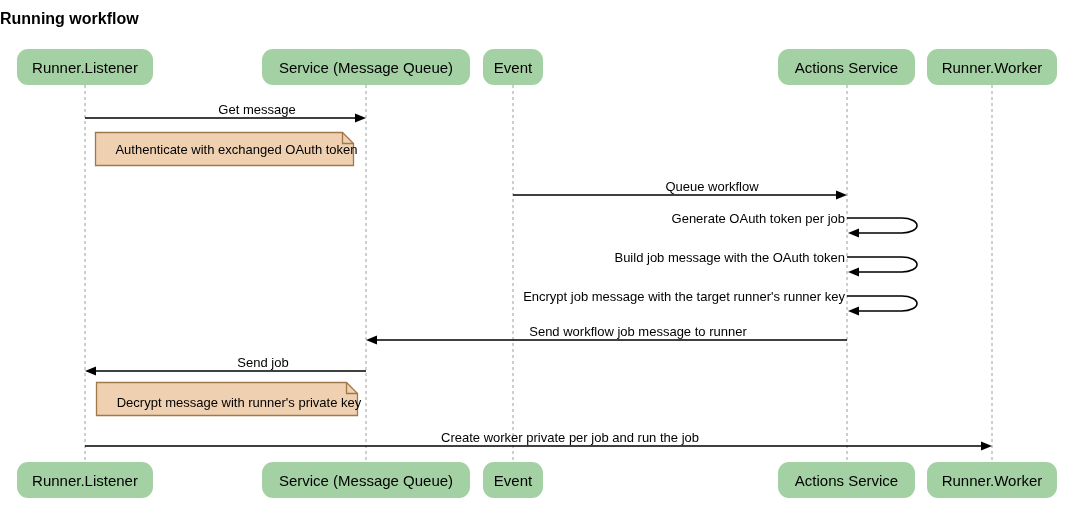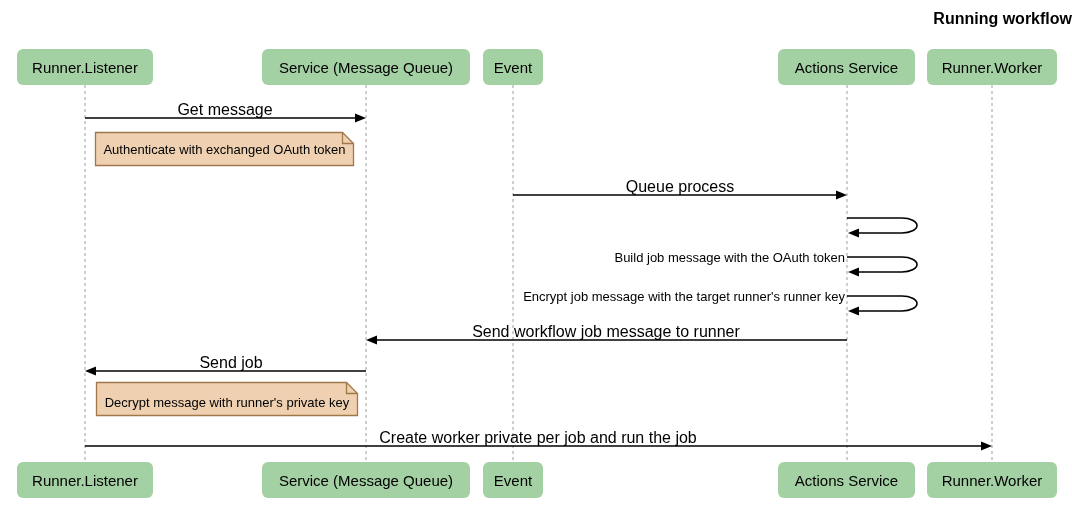--- a/index.html
+++ b/index.html
@@ -4,48 +4,48 @@
 <style>
   html, body { margin:0; padding:0; background:#ffffff; }
   .diagram {
     position:relative; width:1072px; height:523px;
     font-family:"Liberation Sans", sans-serif;
     background:var(--background,#ffffff); color:#000;
     overflow:hidden;
   }
   .title {
     position:absolute; left:0; right:0; top:9px;
-    text-align:right; font-size:16px; font-weight:bold; line-height:20px;
+    text-align:left; font-size:16px; font-weight:bold; line-height:20px;
   }
   svg.layer { position:absolute; left:0; top:0; }
   .lifeline { stroke:var(--lifeline,#9e9e9e); stroke-width:1; stroke-dasharray:3,3; }
   .msgline { stroke:var(--arrow,#000); stroke-width:1.6; fill:none; }
   .arrowhead { fill:var(--arrow,#000); stroke:none; }
   .note-shape { fill:var(--note-fill,#efd1b2); stroke:var(--note-border,#a1784a); stroke-width:1.3; }
   .note-fold { fill:none; stroke:var(--note-border,#a1784a); stroke-width:1.3; }
   .actor {
     position:absolute; height:36px;
     background:var(--actor-fill,#a4d1a4);
-    border-radius:6px;
+    border-radius:11px;
     display:flex; align-items:center; justify-content:center;
     font-size:15px; white-space:nowrap;
   }
   .actor.top { top:49px; }
   .actor.bottom { top:462px; }
   .msg-label {
-    position:absolute; font-size:16px; line-height:15px;
-    white-space:nowrap; transform:translateX(-50%);
+    position:absolute; font-size:13px; line-height:15px;
+    white-space:nowrap; transform:translateX(-50%);margin-left:32px;
   }
   .self-label {
     position:absolute; right:227px; font-size:13px; line-height:15px;
     white-space:nowrap; text-align:right;
   }
   .note-text {
     position:absolute; display:flex; align-items:center; justify-content:center;
-    font-size:13px; text-align:center;
+    font-size:13px; text-align:center;padding-left:12px;
   }
 </style>
 </head>
 <body>
 
 <div class="diagram">
 
   <div class="title">Running workflow</div>
 
   <svg class="layer" width="1072" height="523" viewBox="0 0 1072 523">
@@ -113,21 +113,22 @@
       <span>Event</span>
     </div>
   <div class="actor bottom" style="left:778px; width:137px;">
       <span>Actions Service</span>
     </div>
   <div class="actor bottom" style="left:927px; width:130px;">
       <span>Runner.Worker</span>
     </div>
 
   <div class="msg-label" style="left:225px; top:102px;">Get message</div>
-  <div class="msg-label" style="left:680px; top:179px;">Queue process</div>
+  <div class="msg-label" style="left:680px; top:179px;">Queue workflow</div>
+  <div class="self-label" style="top:211px;">Generate OAuth token per job</div>
   <div class="self-label" style="top:250px;margin-left:48px;">Build job message with the OAuth token</div>
   <div class="self-label" style="top:289px;">Encrypt job message with the target runner's runner key</div>
   <div class="msg-label" style="left:606px; top:324px;">Send workflow job message to runner</div>
   <div class="msg-label" style="left:231px; top:355px;">Send job</div>
   <div class="msg-label" style="left:538px; top:430px;">Create worker private per job and run the job</div>
 
   <div class="note-text" style="left:95px; top:132px; width:259px; height:34px;">Authenticate with exchanged OAuth token</div>
   <div class="note-text" style="left:96px; top:385px; width:262px; height:34px;">Decrypt message with runner's private key</div>
 
 </div>

